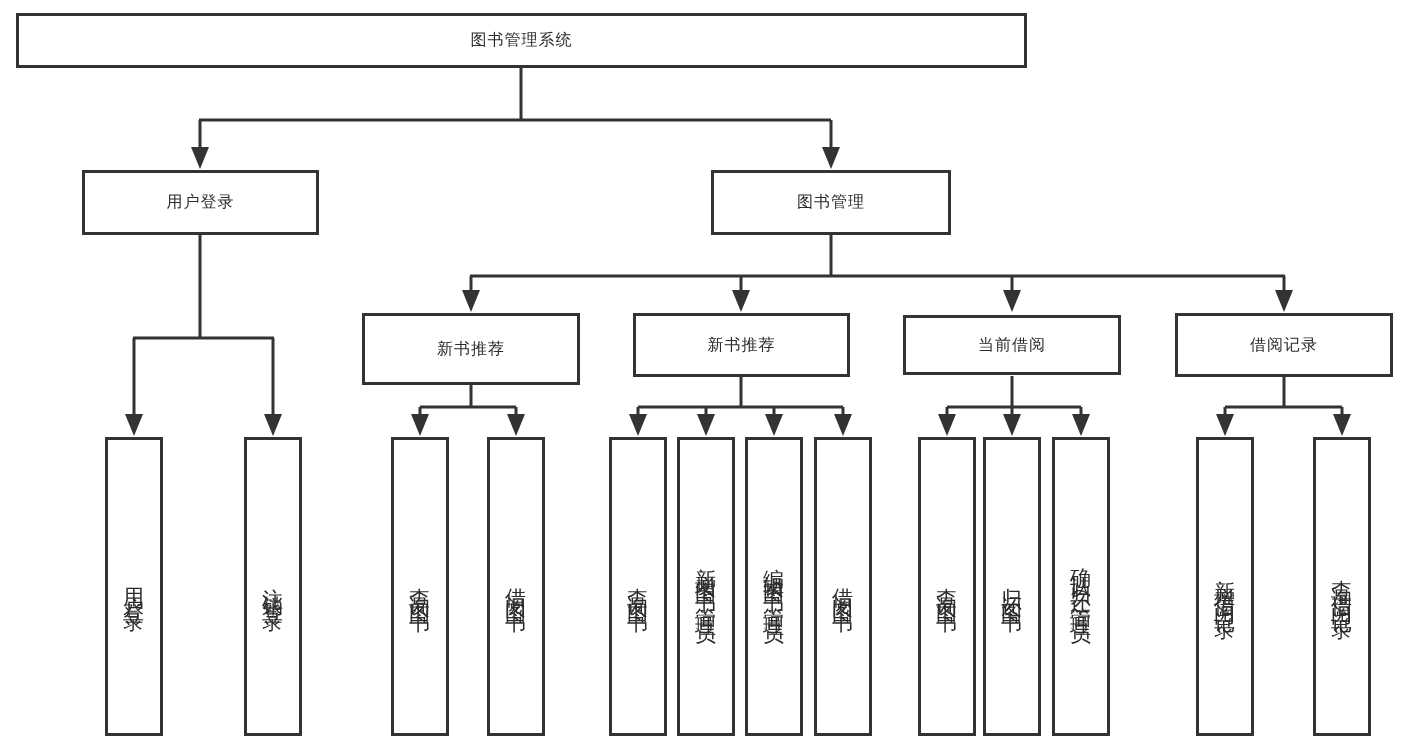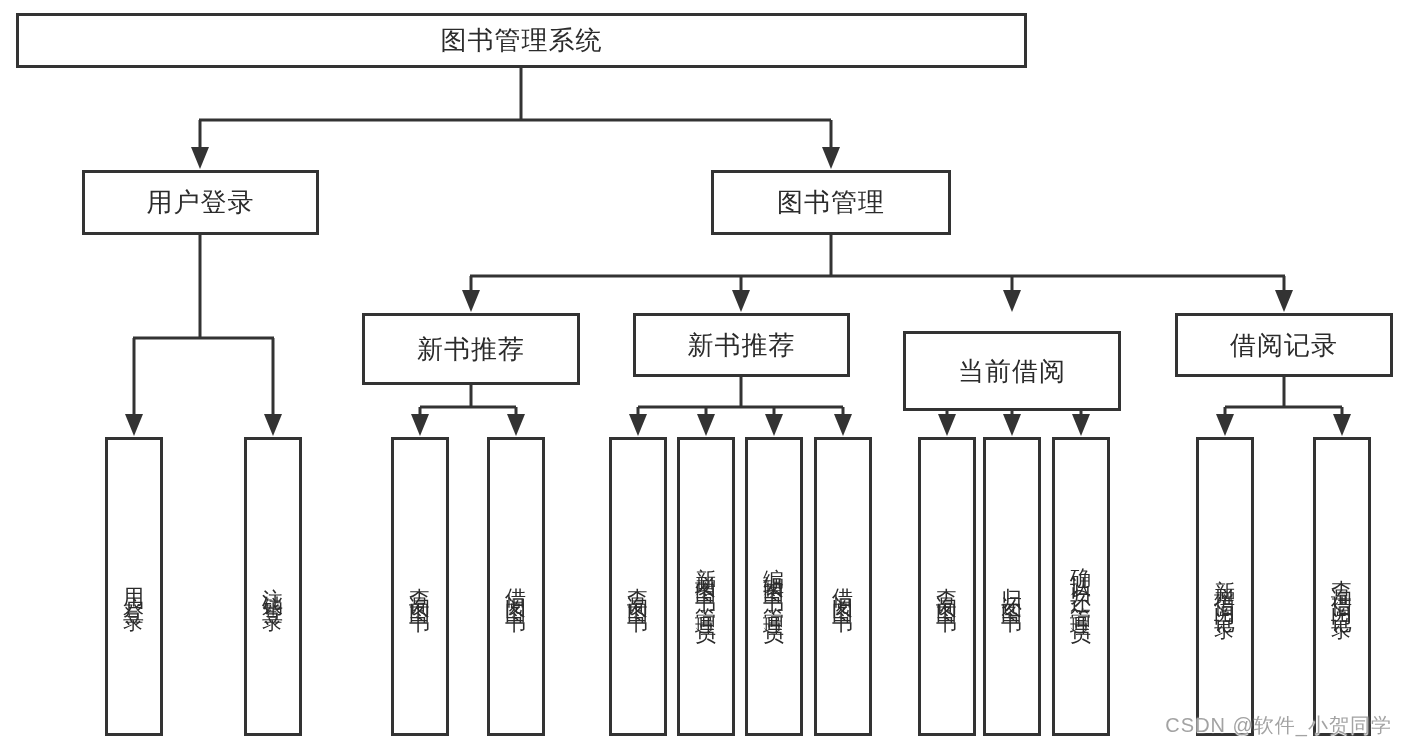--- a/index.html
+++ b/index.html
@@ -15,36 +15,36 @@
     position:absolute;
     box-sizing:border-box;
     background:#ffffff;
     border:3px solid #333333;
     display:flex;
     align-items:center;
     justify-content:center;
     color:#2b2b2b;
     z-index:2;
   }
-  .h-node { font-size:26px; letter-spacing:1px; }
+  .h-node { font-size:16px; letter-spacing:1px; }
   .v-node span {
     writing-mode:vertical-rl;
     text-orientation:mixed;
     font-size:21px;
     letter-spacing:8px;
     line-height:1.1;
     color:#2b2b2b;
   }
   
   .root  { left:16px;  top:13px;  width:1011px; height:55px; }
   .l2a   { left:82px;  top:170px; width:237px;  height:65px; }
   .l2b   { left:711px; top:170px; width:240px;  height:65px; }
   .l3a   { left:362px; top:313px; width:218px;  height:72px; }
   .l3b   { left:633px; top:313px; width:217px;  height:64px; }
-  .l3c   { left:903px; top:331px; width:218px;  height:80px;text-align:center; }
+  .l3c   { left:903px; top:315px; width:218px;  height:60px;text-align:center; }
   .l3d   { left:1175px;top:313px; width:218px;  height:64px; }
   .leaf  { top:437px; width:58px; height:299px; }
   .a1 { left:105px; }  .a2 { left:244px; }
   .b1 { left:391px; }  .b2 { left:487px; }
   .c1 { left:609px; }  .c2 { left:677px; } .c3 { left:745px; } .c4 { left:814px; }
   .d1 { left:918px; }  .d2 { left:983px; } .d3 { left:1052px; }
   .e1 { left:1196px; } .e2 { left:1313px; }
   #watermark {
     position:absolute;
     right:13px; bottom:8px;
@@ -177,14 +177,13 @@
     <span>确认归还（管理员）</span>
   </div>
 
   <div class="node v-node leaf e1">
     <span>新增借阅记录</span>
   </div>
   <div class="node v-node leaf e2">
     <span>查询借阅记录</span>
   </div>
 
-  <div id="watermark">CSDN @软件_小贺同学</div>
 </div>
 
 </body></html>

